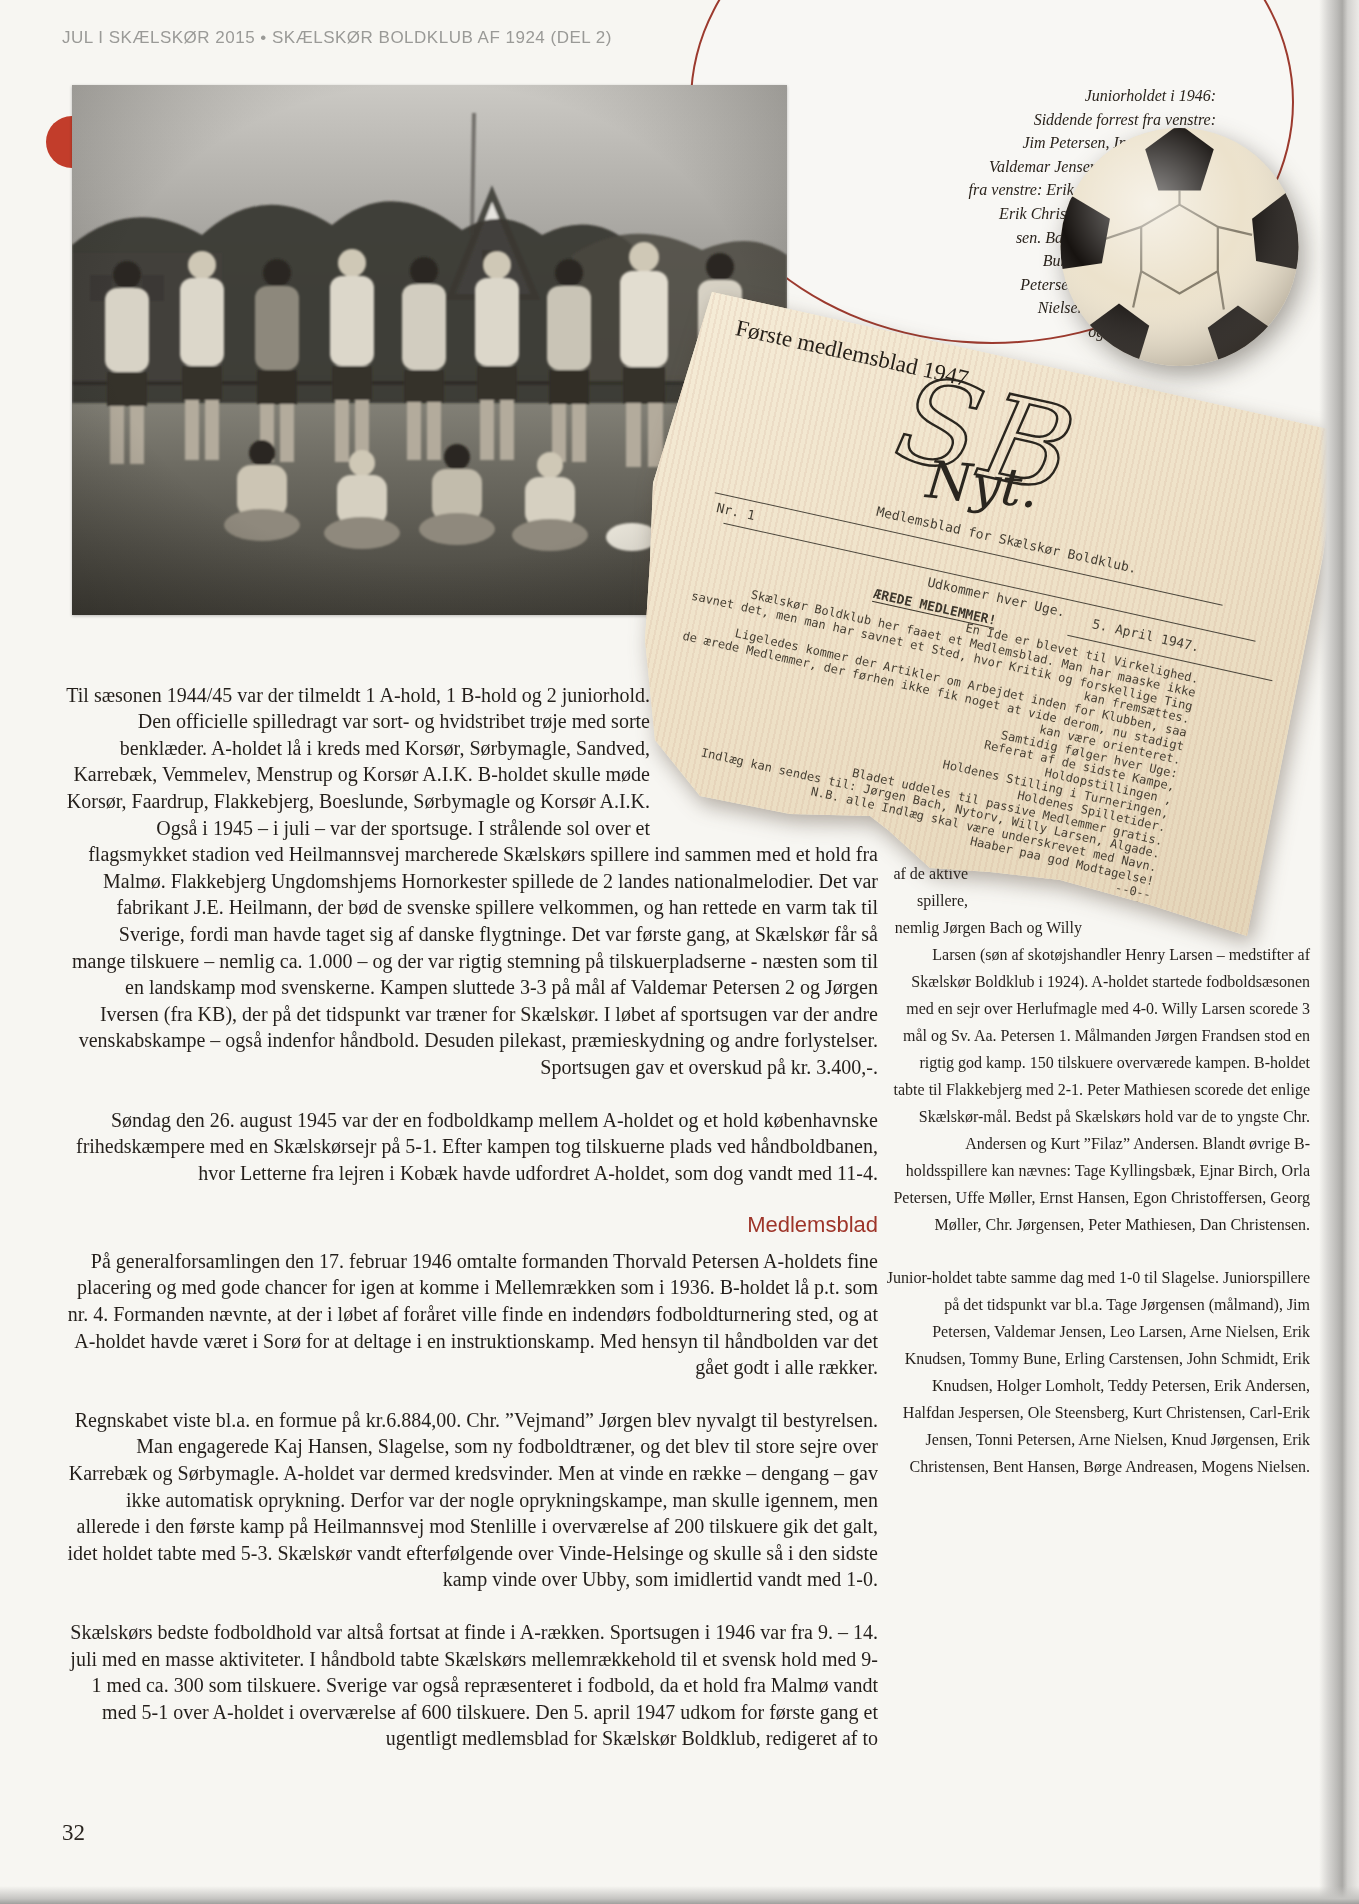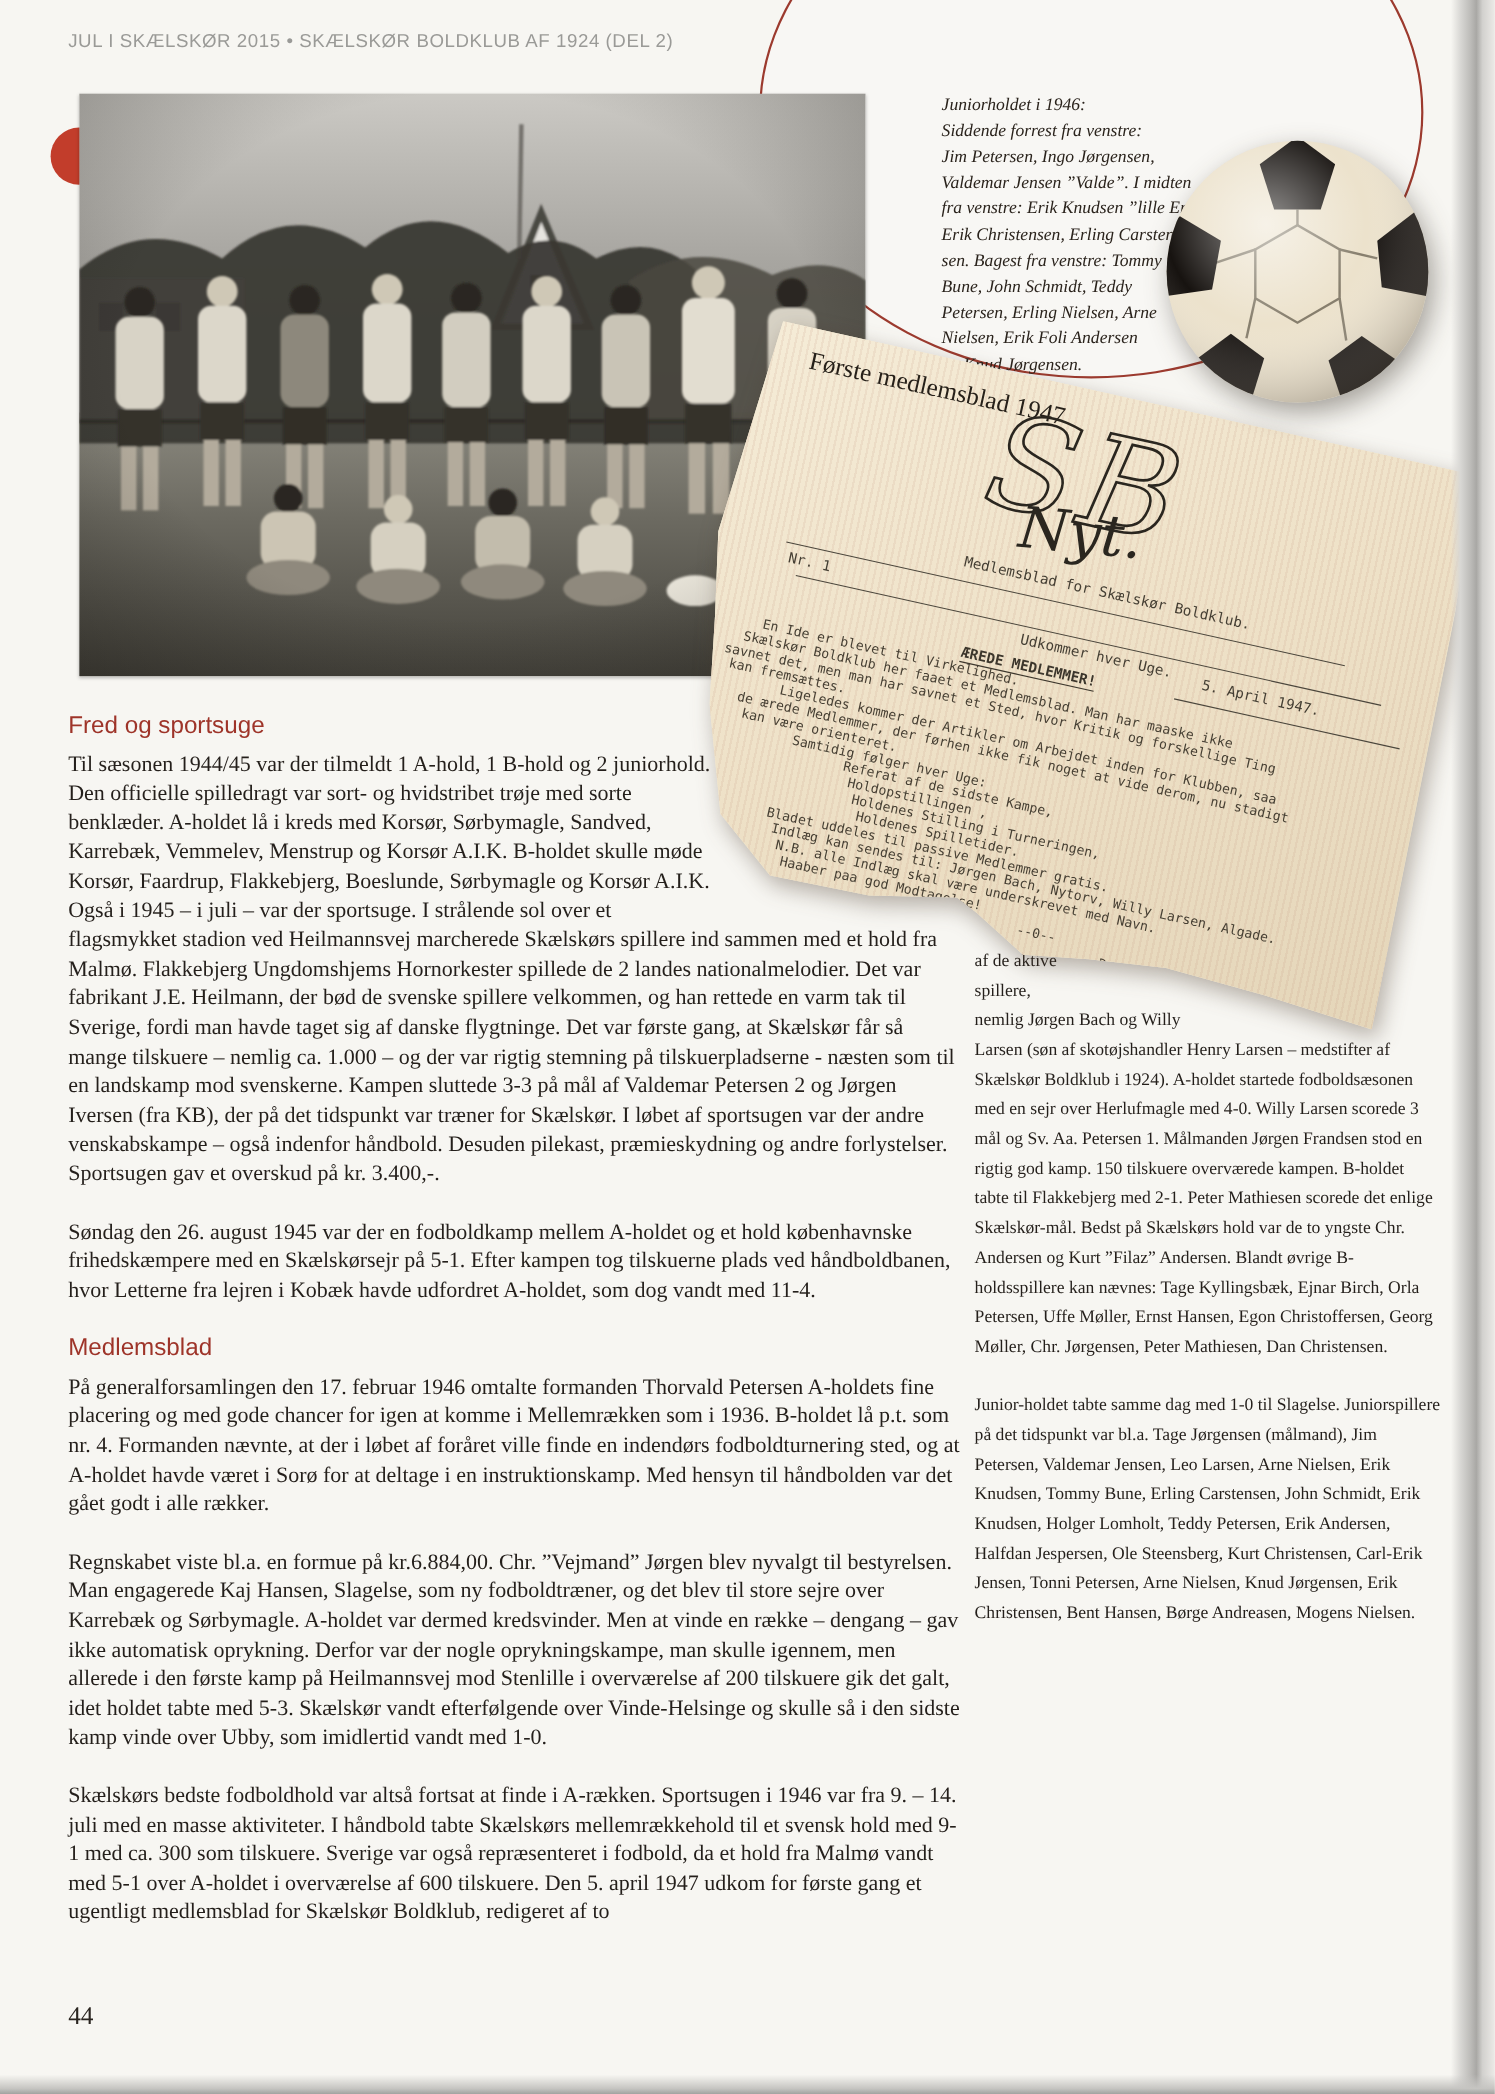--- a/index.html
+++ b/index.html
@@ -1,17 +1,17 @@
 <!DOCTYPE html>
 <html><head>
 <meta charset="utf-8">
 <style>
   html,body{margin:0;padding:0;background:#e9e8e5;}
   .page{position:relative;width:1359px;height:1904px;background:#f7f6f2;overflow:hidden;
-        font-family:"Liberation Serif",serif;color:#241f1b;}
+        font-family:"Liberation Serif",serif;color:#241f1b;text-align:right;}
   
   .hdr{position:absolute;left:62px;top:28px;font-family:"Liberation Sans",sans-serif;
        font-size:17px;letter-spacing:.5px;color:#9a9a97;}
   
   .bullet{position:absolute;left:46px;top:116px;width:52px;height:52px;border-radius:50%;
           background:#c23d2b;z-index:2;}
   
   .bubble{position:absolute;left:690px;top:-140px;width:600px;height:480px;border-radius:50%;
           border:2.5px solid #9c3a2e;background:#f8f7f4;z-index:1;}
   .caption{position:absolute;left:856px;top:84px;width:360px;z-index:2;
@@ -289,18 +289,18 @@
     <p>Skælskørs bedste fodboldhold var altså fortsat at finde i A-rækken. Sportsugen i 1946 var fra 9. – 14. juli med en masse aktiviteter.  I håndbold tabte Skælskørs mellemrækkehold til et svensk hold med 9-1 med ca. 300 som tilskuere. Sverige var også repræsenteret i fodbold, da et hold fra Malmø vandt med 5-1 over A-holdet i overværelse af 600 tilskuere. Den 5. april 1947 udkom for første gang et ugentligt medlemsblad for Skælskør Boldklub, redigeret af to</p>
   </div>
 
   <div class="rightcol">
     <div class="fr1"></div>
     <div class="fr2"></div>
     <p>af de aktive spillere, nemlig Jørgen Bach og Willy Larsen (søn af skotøjshandler Henry Larsen – medstifter af Skælskør Boldklub i 1924). A-holdet startede fodboldsæsonen med en sejr over Herlufmagle med 4-0. Willy Larsen scorede 3 mål og Sv. Aa. Petersen 1. Målmanden Jørgen Frandsen stod en rigtig god kamp. 150 tilskuere overværede kampen. B-holdet tabte til Flakkebjerg med 2-1. Peter Mathiesen scorede det enlige Skælskør-mål. Bedst på Skælskørs hold var de to yngste Chr. Andersen og Kurt ”Filaz” Andersen. Blandt øvrige B-holdsspillere kan nævnes: Tage Kyllingsbæk, Ejnar Birch, Orla Petersen, Uffe Møller, Ernst Hansen, Egon Christoffersen, Georg Møller, Chr. Jørgensen, Peter Mathiesen, Dan Christensen.</p>
     <p>Junior-holdet tabte samme dag med 1-0 til Slagelse. Juniorspillere på det tidspunkt var bl.a. Tage Jørgensen (målmand), Jim Petersen, Valdemar Jensen, Leo Larsen, Arne Nielsen, Erik Knudsen, Tommy Bune, Erling Carstensen, John Schmidt, Erik Knudsen, Holger Lomholt, Teddy Petersen, Erik Andersen, Halfdan Jespersen, Ole Steensberg, Kurt Christensen, Carl-Erik Jensen,  Tonni Petersen, Arne Nielsen, Knud Jørgensen, Erik Christensen, Bent Hansen, Børge Andreasen, Mogens Nielsen.</p>
   </div>
 
-  <div class="pagenum">44</div>
+  <div class="pagenum">32</div>
 
   <div class="edge-r"></div>
   <div class="edge-b"></div>
 
 </div>
 
 </body></html>

